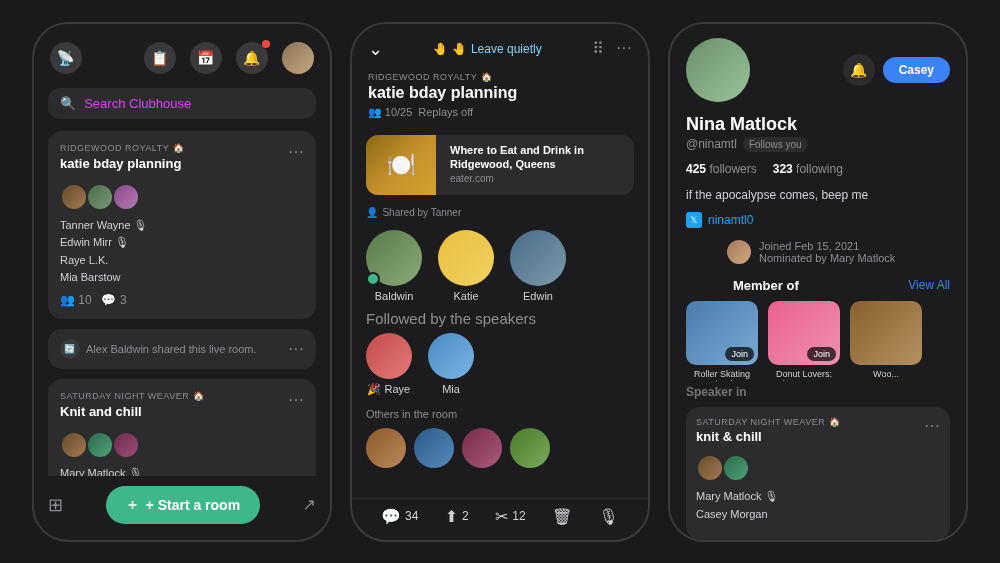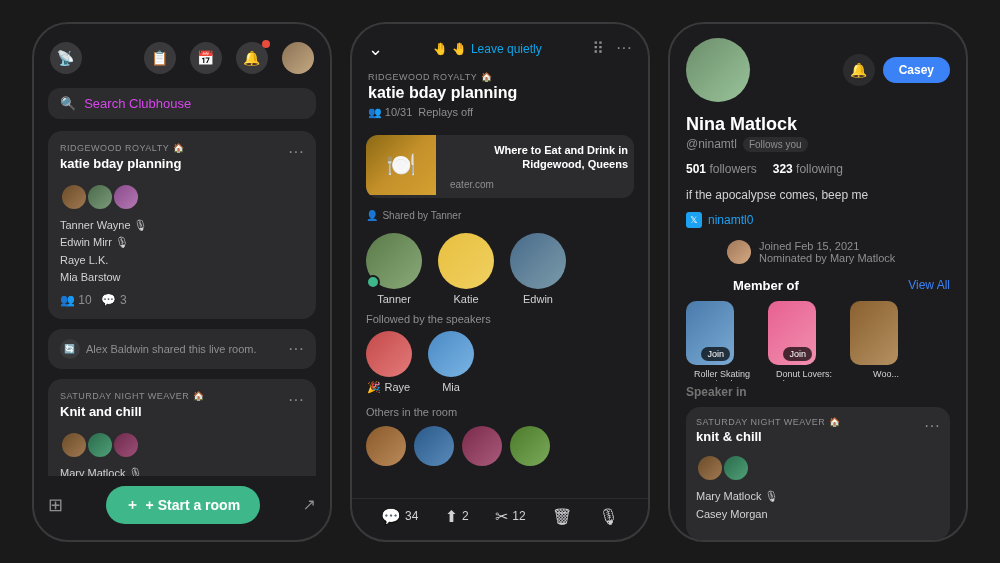--- a/index.html
+++ b/index.html
@@ -217,22 +217,21 @@
       flex-shrink: 0;
     }
     .content-text {
       padding: 8px 6px;
     }
     .content-title {
       font-size: 11px;
       color: #fff;
       font-weight: 600;
       line-height: 1.3;
-      margin-bottom: 8px;
-      text-align: right;
+      margin-bottom: 2px;
     }
     .content-url {
       font-size: 10px;
       color: #8e8e93;
     }
     .shared-by {
       font-size: 10px;
       color: #8e8e93;
       padding: 4px 14px;
       display: flex;
@@ -266,21 +265,21 @@
       width: 14px;
       height: 14px;
       background: #3eb88a;
       border-radius: 50%;
       border: 2px solid #1c1c1e;
       position: absolute;
       bottom: 0;
       left: 0;
     }
     .followed-label {
-      font-size: 11px;
+      font-size: 15px;
       color: #8e8e93;
       padding: 0 14px 6px;
     }
     .followed-row {
       display: flex;
       gap: 16px;
       padding: 0 14px 8px;
     }
     .others-label {
       font-size: 11px;
@@ -446,21 +445,21 @@
       display: flex;
       gap: 10px;
       padding: 0 16px 10px;
       overflow: hidden;
     }
     .club-card {
       width: 72px;
       flex-shrink: 0;
     }
     .club-img {
-      width: 48px;
+      width: 72px;
       height: 64px;
       border-radius: 10px;
       margin-bottom: 4px;
       position: relative;
       overflow: hidden;
     }
     .club-join-btn {
       position: absolute;
       bottom: 4px;
       right: 4px;
@@ -622,55 +621,55 @@
       </div>
       <span class="send-icon">↗</span>
     </div>
   </div>
 
   <div class="phone">
     <div class="p2-header">
       <span style="color:#fff;font-size:18px;">⌄</span>
       <div class="leave-quietly">
         <span>🤚</span>
-        <span style="color:#0ea5e9;">🤚 Leave quietly</span>
+        <span style="color:#7dd3fc;">🤚 Leave quietly</span>
       </div>
       <div style="display:flex;gap:12px;">
         <span style="color:#8e8e93;font-size:16px;">⠿</span>
         <span style="color:#8e8e93;font-size:16px;">···</span>
       </div>
     </div>
     <div class="p2-room-info">
       <div class="p2-room-label">
         <span>RIDGEWOOD ROYALTY</span>
         <span class="house-emoji">🏠</span>
       </div>
       <div class="p2-room-title">katie bday planning</div>
       <div class="p2-room-meta">
-        <span>👥 <span>10/31</span></span>
+        <span>👥 <span>10/25</span></span>
         <span>Replays off</span>
       </div>
     </div>
     <div class="content-card">
       <div class="content-img content-img-food"></div>
       <div class="content-text">
         <div class="content-title">Where to Eat and Drink in Ridgewood, Queens</div>
         <div class="content-url">eater.com</div>
       </div>
     </div>
     <div class="shared-by">
       <span>👤</span>
       <span>Shared by Tanner</span>
     </div>
     <div class="speakers-row">
       <div class="speaker-item">
         <div class="speaker-avatar av-speaker1" style="position:relative;">
           <div class="green-dot"></div>
         </div>
-        <span class="speaker-name">Tanner</span>
+        <span class="speaker-name">Baldwin</span>
       </div>
       <div class="speaker-item">
         <div class="speaker-avatar av-katie"></div>
         <span class="speaker-name">Katie</span>
       </div>
       <div class="speaker-item">
         <div class="speaker-avatar av-speaker3"></div>
         <span class="speaker-name">Edwin</span>
       </div>
     </div>
@@ -721,21 +720,21 @@
         <div class="notif-btn">🔔</div>
         <div class="follow-btn">Casey</div>
       </div>
     </div>
     <div class="p3-name">Nina Matlock</div>
     <div class="p3-handle">
       <span>@ninamtl</span>
       <span class="follows-you">Follows you</span>
     </div>
     <div class="p3-stats">
-      <span><span class="stat-num">501</span> <span>followers</span></span>
+      <span><span class="stat-num">425</span> <span>followers</span></span>
       <span><span class="stat-num">323</span> <span>following</span></span>
     </div>
     <div class="p3-bio">if the apocalypse comes, beep me</div>
     <div class="p3-twitter">
       <div class="twitter-icon">𝕏</div>
       <span>ninamtl0</span>
     </div>
     <div class="p3-joined">
       <div class="joined-avatar"></div>
       <div>

